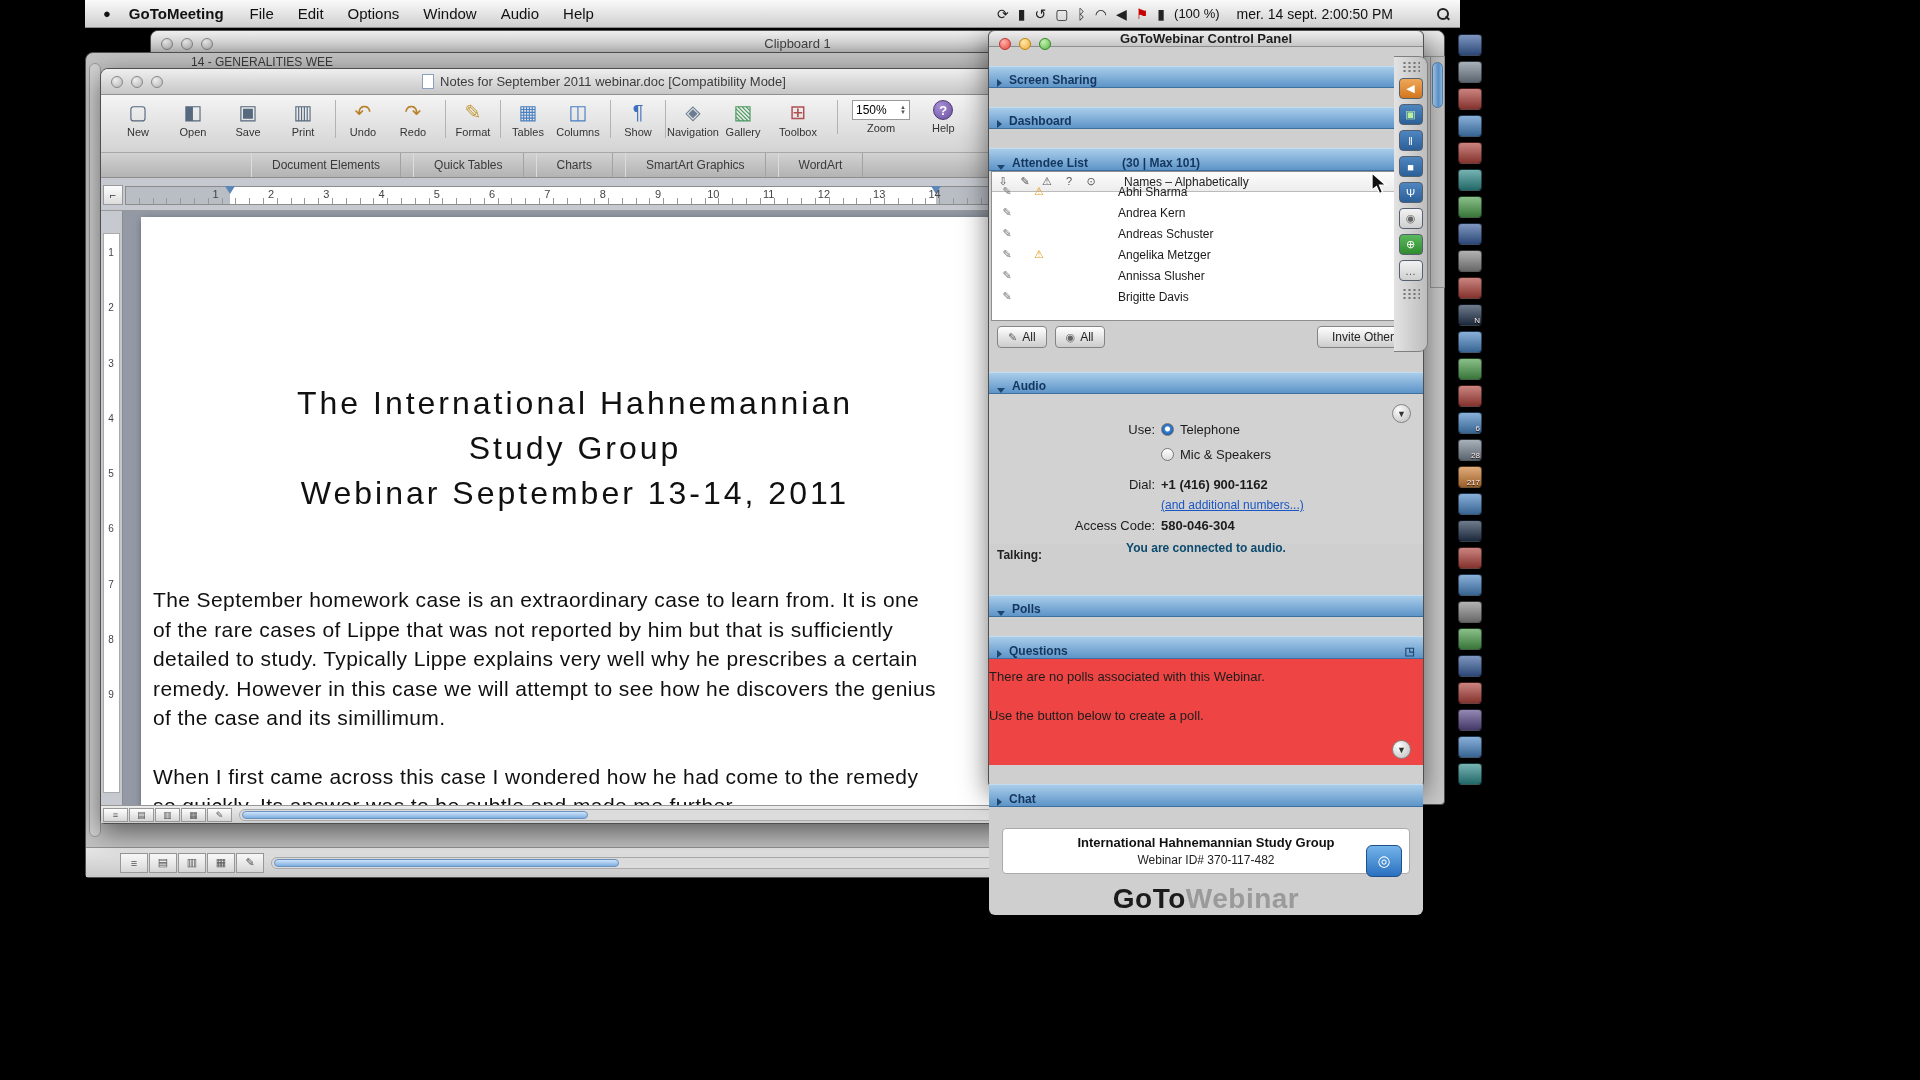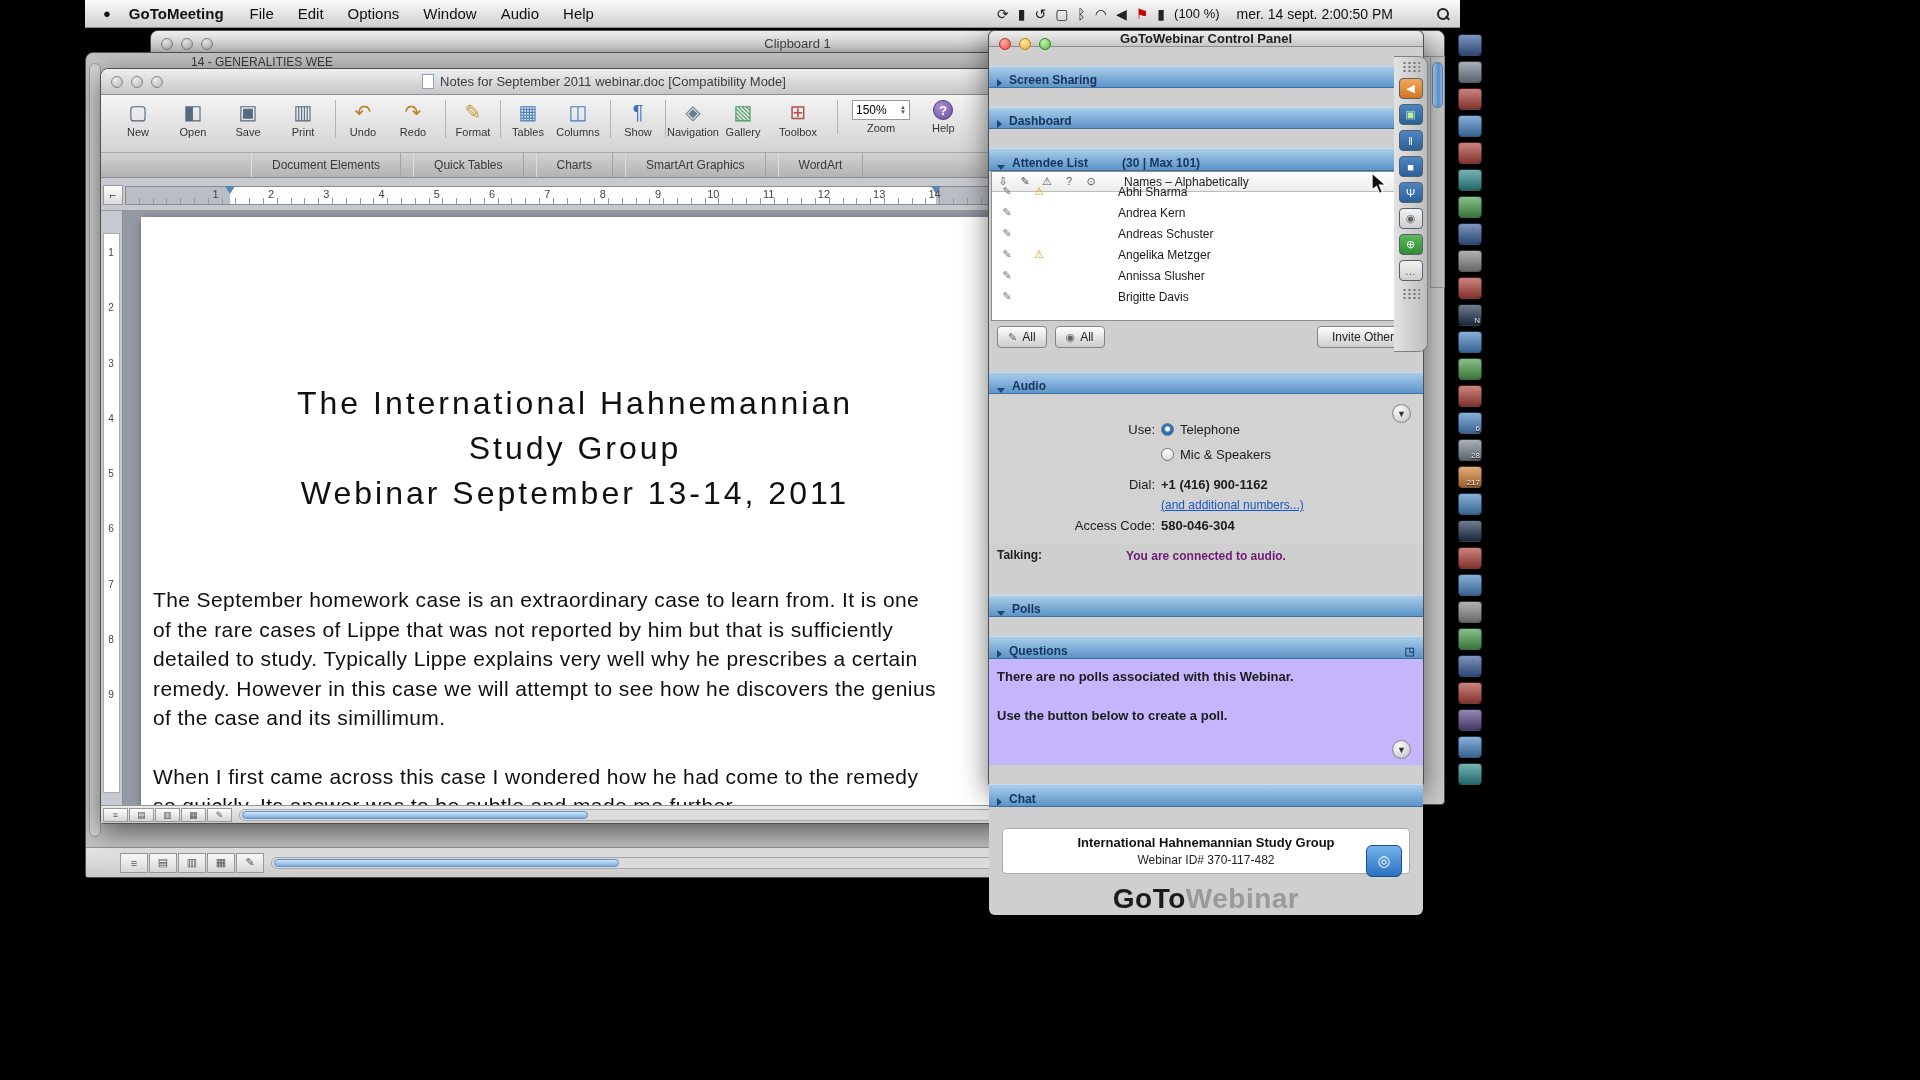--- a/index.html
+++ b/index.html
@@ -155,27 +155,27 @@
   .btn .bic { font-size:11px; color:#666; }
   .btn.invite { margin-left:auto; padding:0 14px; }
   .audio-body { height:150px; flex:none; background:#d2d2d2; position:relative; padding-top:23px; font-size:13px; color:#1c1c1c; }
   .arow { display:flex; align-items:center; height:25px; }
   .alabel { width:172px; text-align:right; padding-right:6px; }
   .radio { width:13px; height:13px; border-radius:50%; border:1px solid #777;
            background:linear-gradient(#fff,#ddd); margin-right:6px; flex:none; }
   .radio.sel { background:radial-gradient(circle at 50% 45%, #ffffff 0 2px, #3b82d0 3px, #1b5cae 6px); }
   .link { color:#1a56c4; text-decoration:underline; font-size:12px; }
   .dial-val { font-weight:bold; }
-  .green-msg { color:#701a75; font-size:12px; font-weight:bold; text-align:center; margin-top:11px; }
+  .green-msg { color:#0c4a6e; font-size:12px; font-weight:bold; text-align:center; margin-top:3px; }
   .chev-btn { position:absolute; right:12px; width:19px; height:19px; border-radius:50%;
               background:radial-gradient(circle at 35% 30%, #fdfdfd, #bcbcbc); border:1px solid #858585;
               font-size:9px; color:#333; display:flex; align-items:center; justify-content:center; }
   .talking { height:32px; flex:none; background:#cfcfcf; font-size:12px; font-weight:bold;
              color:#222; padding:4px 8px; }
-  .polls-body { height:106px; flex:none; background:#c4b5fd; position:relative; padding:10px 8px; font-size:13px; color:#1c1c1c;font-weight:bold; }
+  .polls-body { height:106px; flex:none; background:#ef4444; position:relative; padding:10px 0; font-size:13px; color:#1c1c1c; }
   .polls-line2 { margin-top:24px; }
   .cp-footer { flex:1; background:#cfcfcf; border-radius:0 0 6px 6px; padding-top:21px; }
   .footer-box { margin:0 13px; background:#fff; border:1px solid #aaa; border-radius:4px;
                 text-align:center; padding:6px 4px; }
   .footer-box .grp { font-size:13px; font-weight:bold; color:#111; }
   .footer-box .wid { font-size:12px; color:#222; margin-top:3px; }
   .logo { text-align:center; margin-top:9px; font-size:28px; font-weight:800; letter-spacing:0.5px; }
   .logo .g { color:#1b1b1b; }
   .logo .w { color:#9a9a9a;margin-top:40px; }
 

